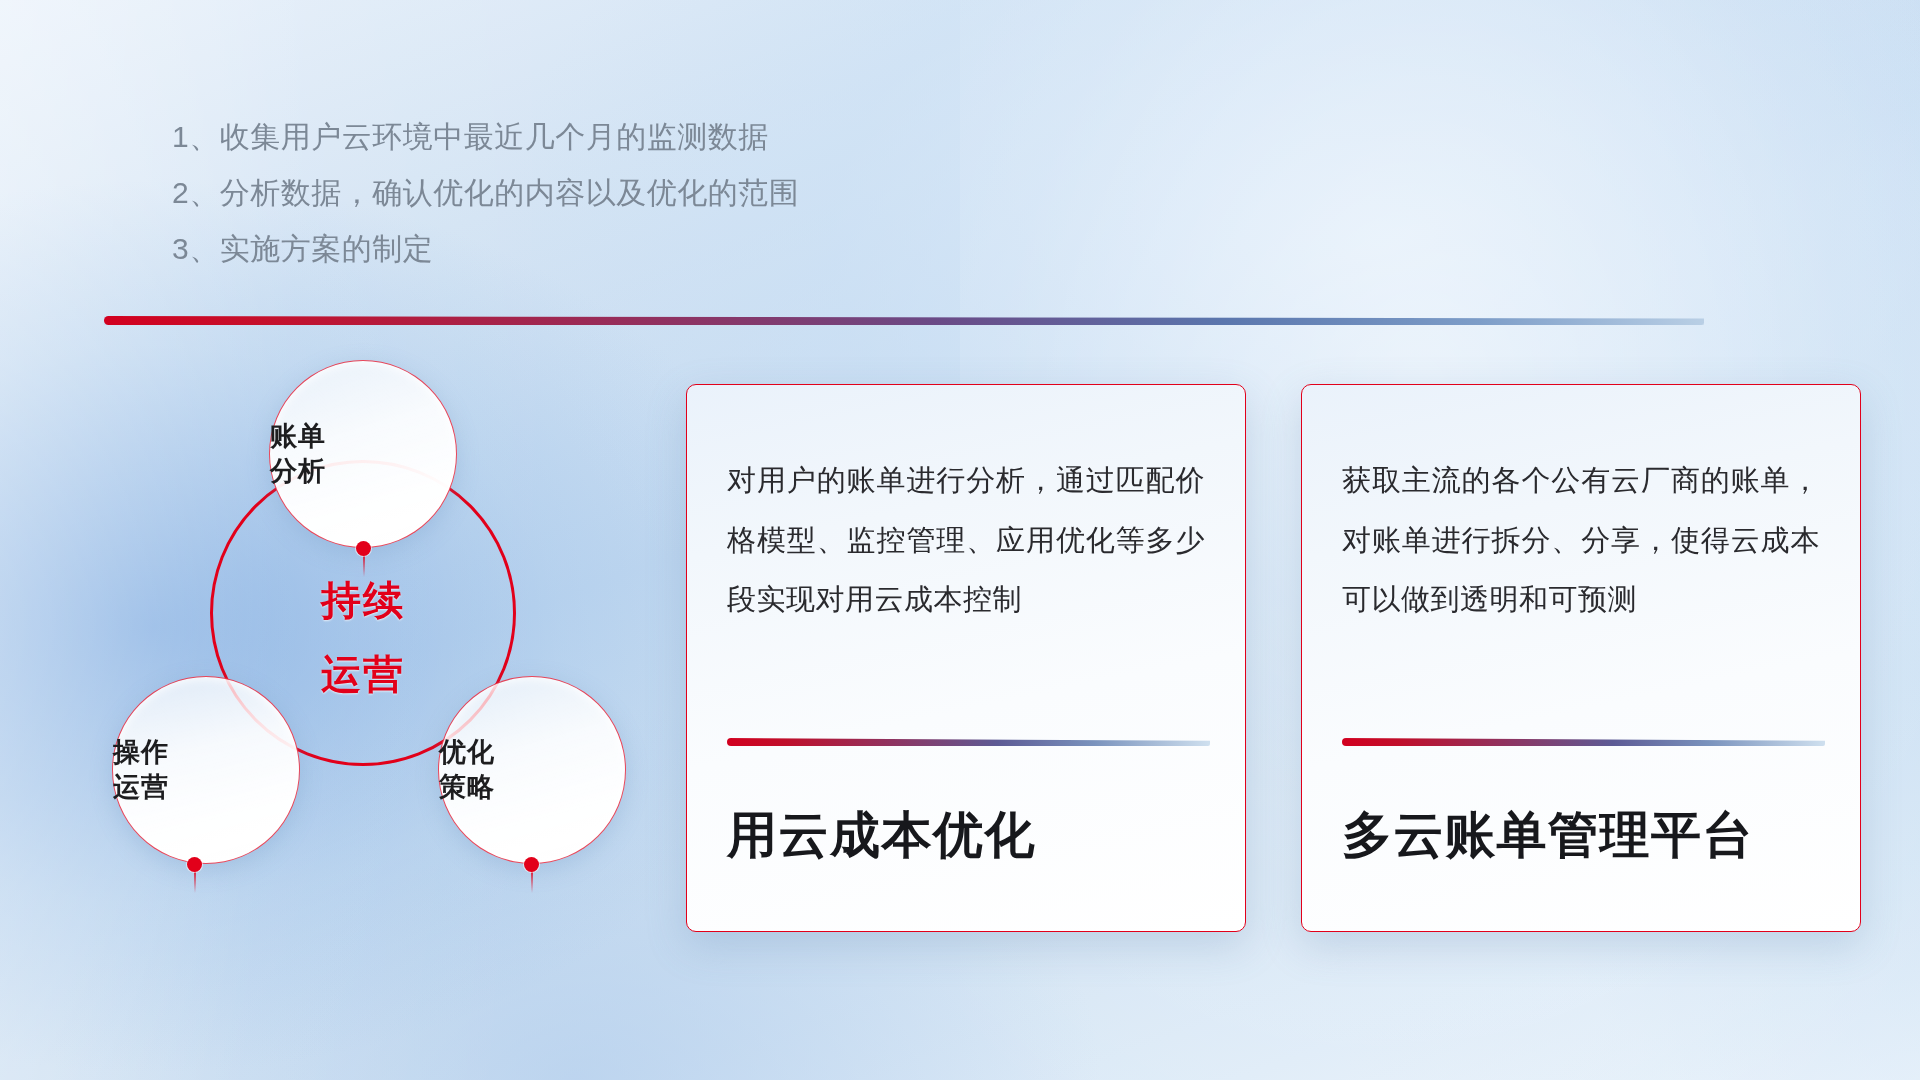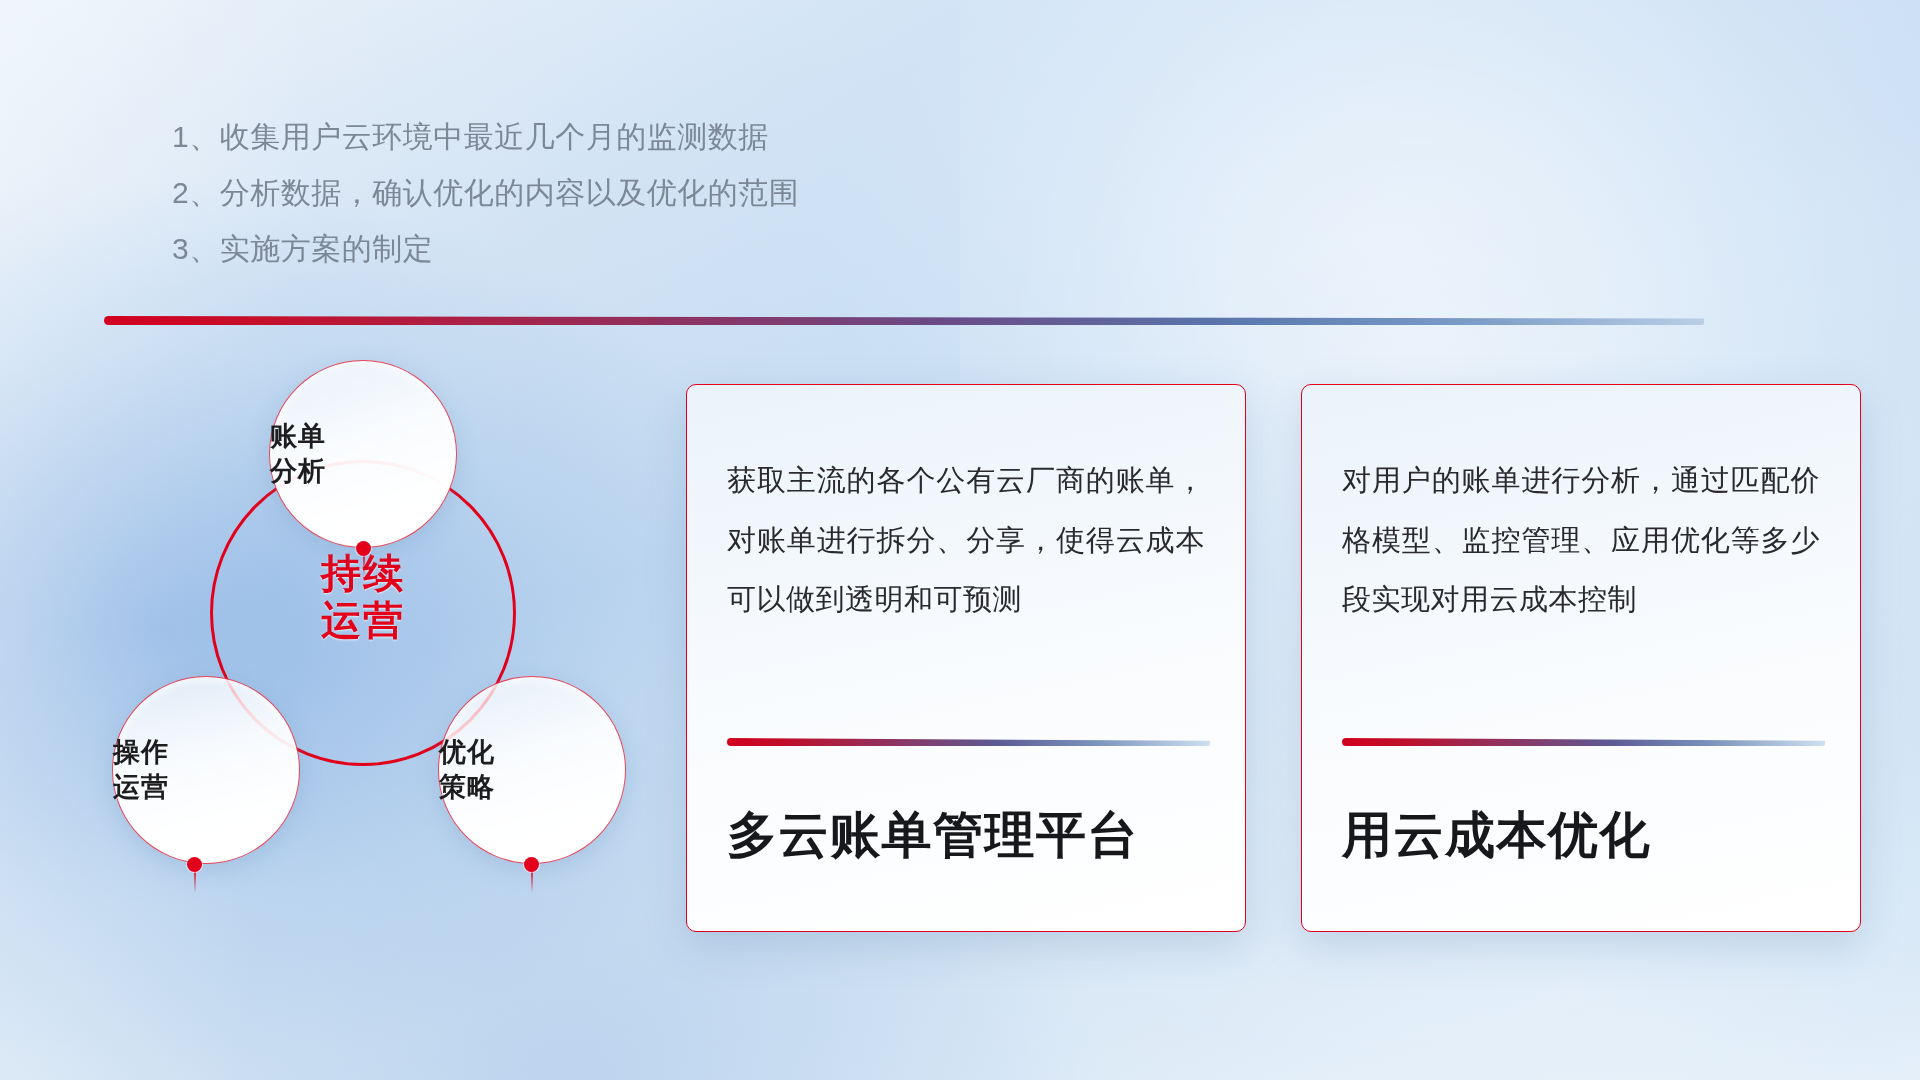--- a/index.html
+++ b/index.html
@@ -110,21 +110,21 @@
     top: 190px;
     width: 306px;
     text-align: center;
     color: #e2001a;
     font-weight: 700;
     font-size: 40px;
     line-height: 1.18;
     letter-spacing: 2px;
     text-shadow: 0 1px 2px rgba(255,255,255,0.7);
   }
-  .center-label span { display: block; }
+  .center-label span { display: block; margin-top: 27px; }
 
   .bubble {
     position: absolute;
     border-radius: 50%;
     border: 1.5px solid rgba(226,0,26,0.72);
     background:
       linear-gradient(165deg, rgba(255,255,255,0.62) 0%, rgba(255,255,255,0.90) 40%, rgba(255,255,255,0.99) 72%, #ffffff 100%);
     box-shadow: 0 6px 22px rgba(110,150,195,0.28), inset 0 2px 10px rgba(255,255,255,0.9);
     display: flex;
     align-items: center;
@@ -270,26 +270,26 @@
 
     <div class="node-dot n1"></div>
     <div class="node-dot n2"></div>
     <div class="node-dot n3"></div>
 
   </div>
 
   <div class="cards layer">
 
     <div class="card">
+      <div class="card-body">对用户的账单进行分析，通过匹配价格模型、监控管理、应用优化等多少段实现对用云成本控制</div>
+      <div class="card-divider"></div>
+      <div class="card-title">用云成本优化</div>
+    </div>
+
+    <div class="card">
       <div class="card-body">获取主流的各个公有云厂商的账单，对账单进行拆分、分享，使得云成本可以做到透明和可预测</div>
       <div class="card-divider"></div>
       <div class="card-title">多云账单管理平台</div>
     </div>
 
-    <div class="card">
-      <div class="card-body">对用户的账单进行分析，通过匹配价格模型、监控管理、应用优化等多少段实现对用云成本控制</div>
-      <div class="card-divider"></div>
-      <div class="card-title">用云成本优化</div>
-    </div>
-
   </div>
 
 </div>
 
 </body></html>

